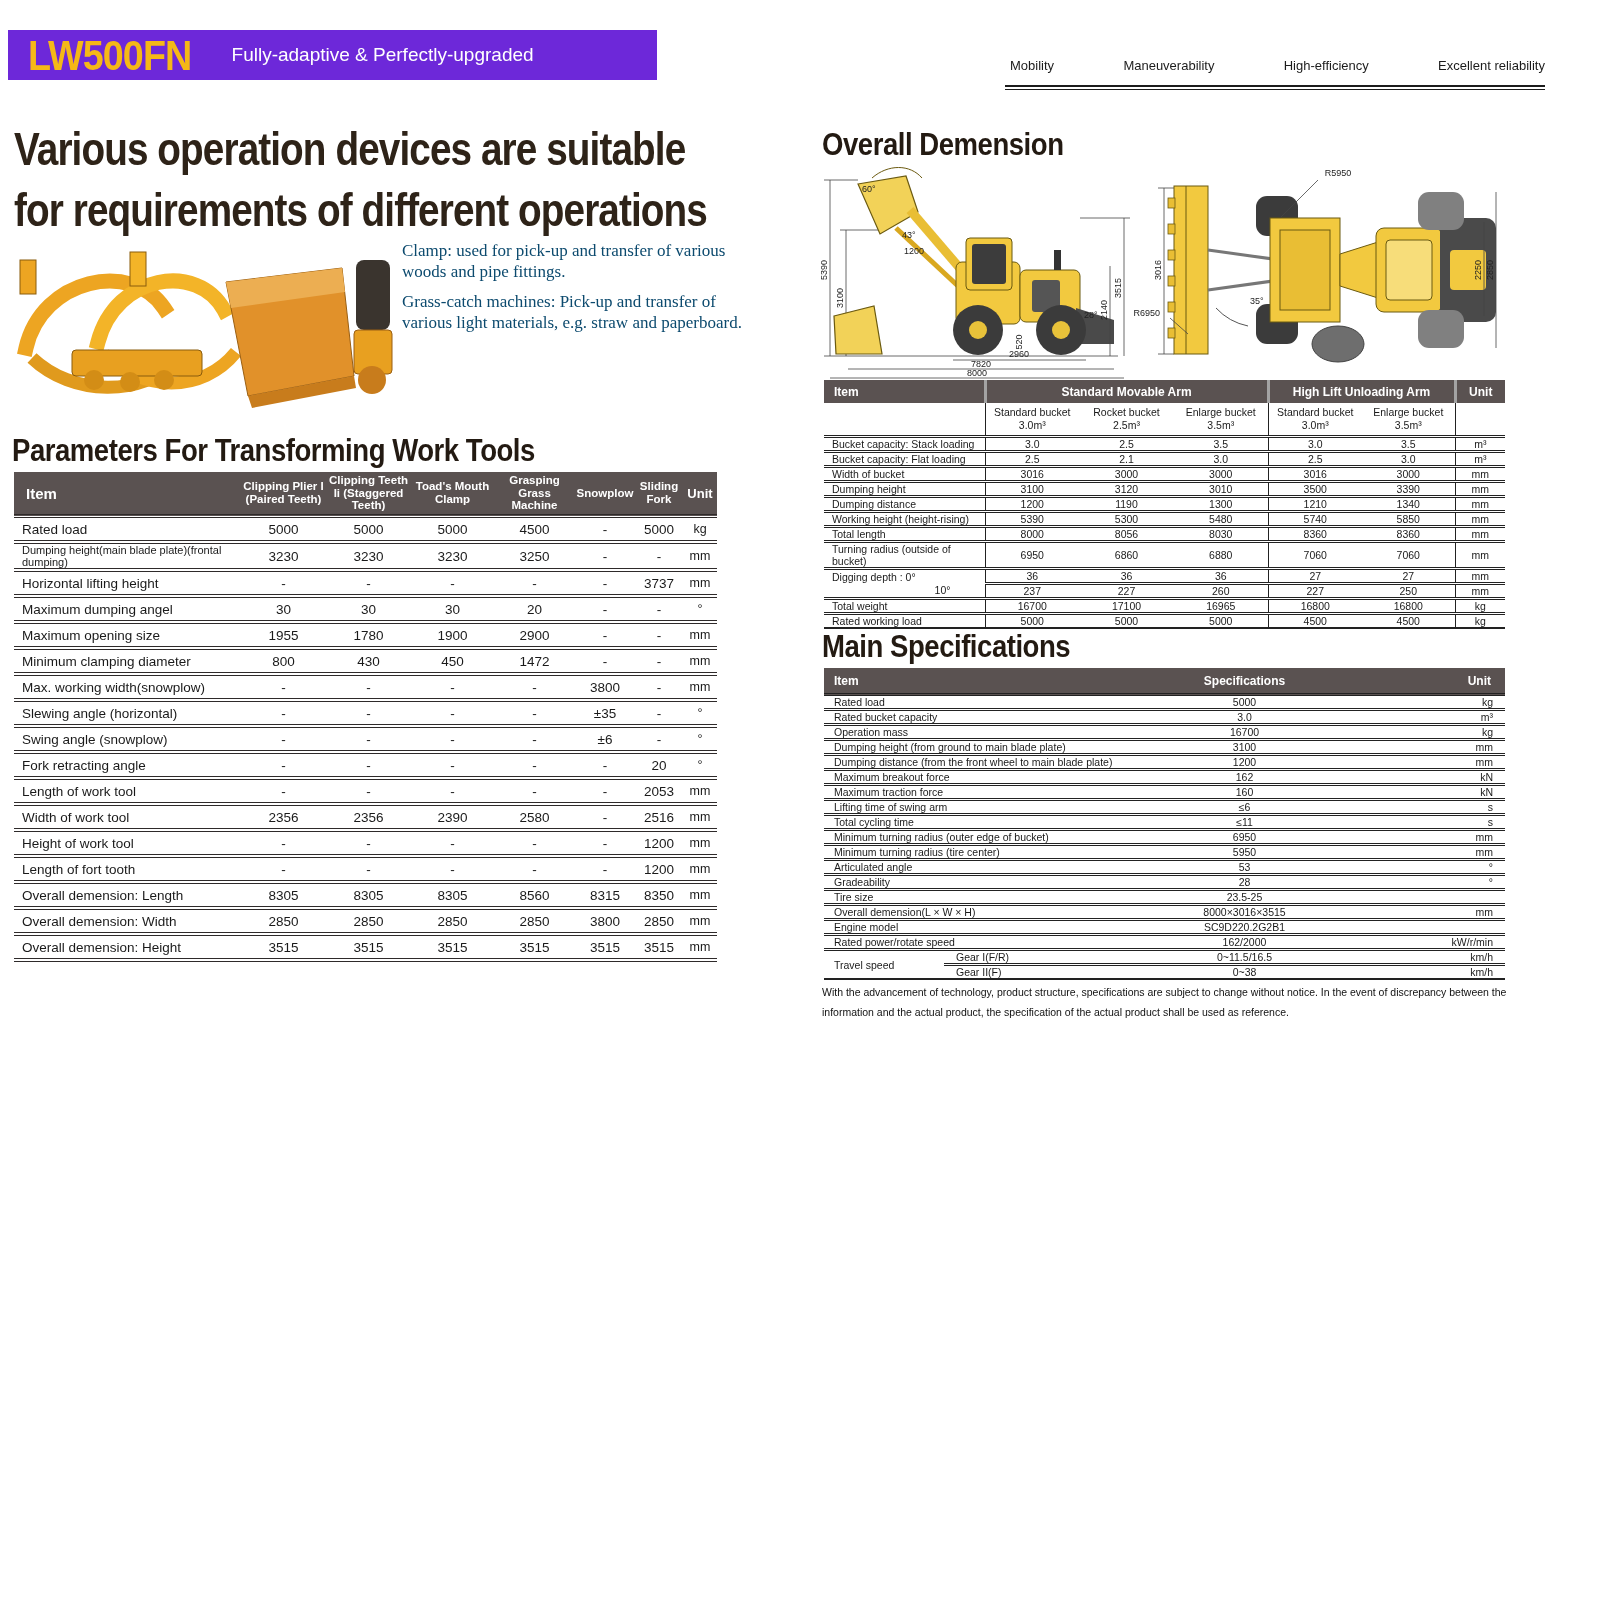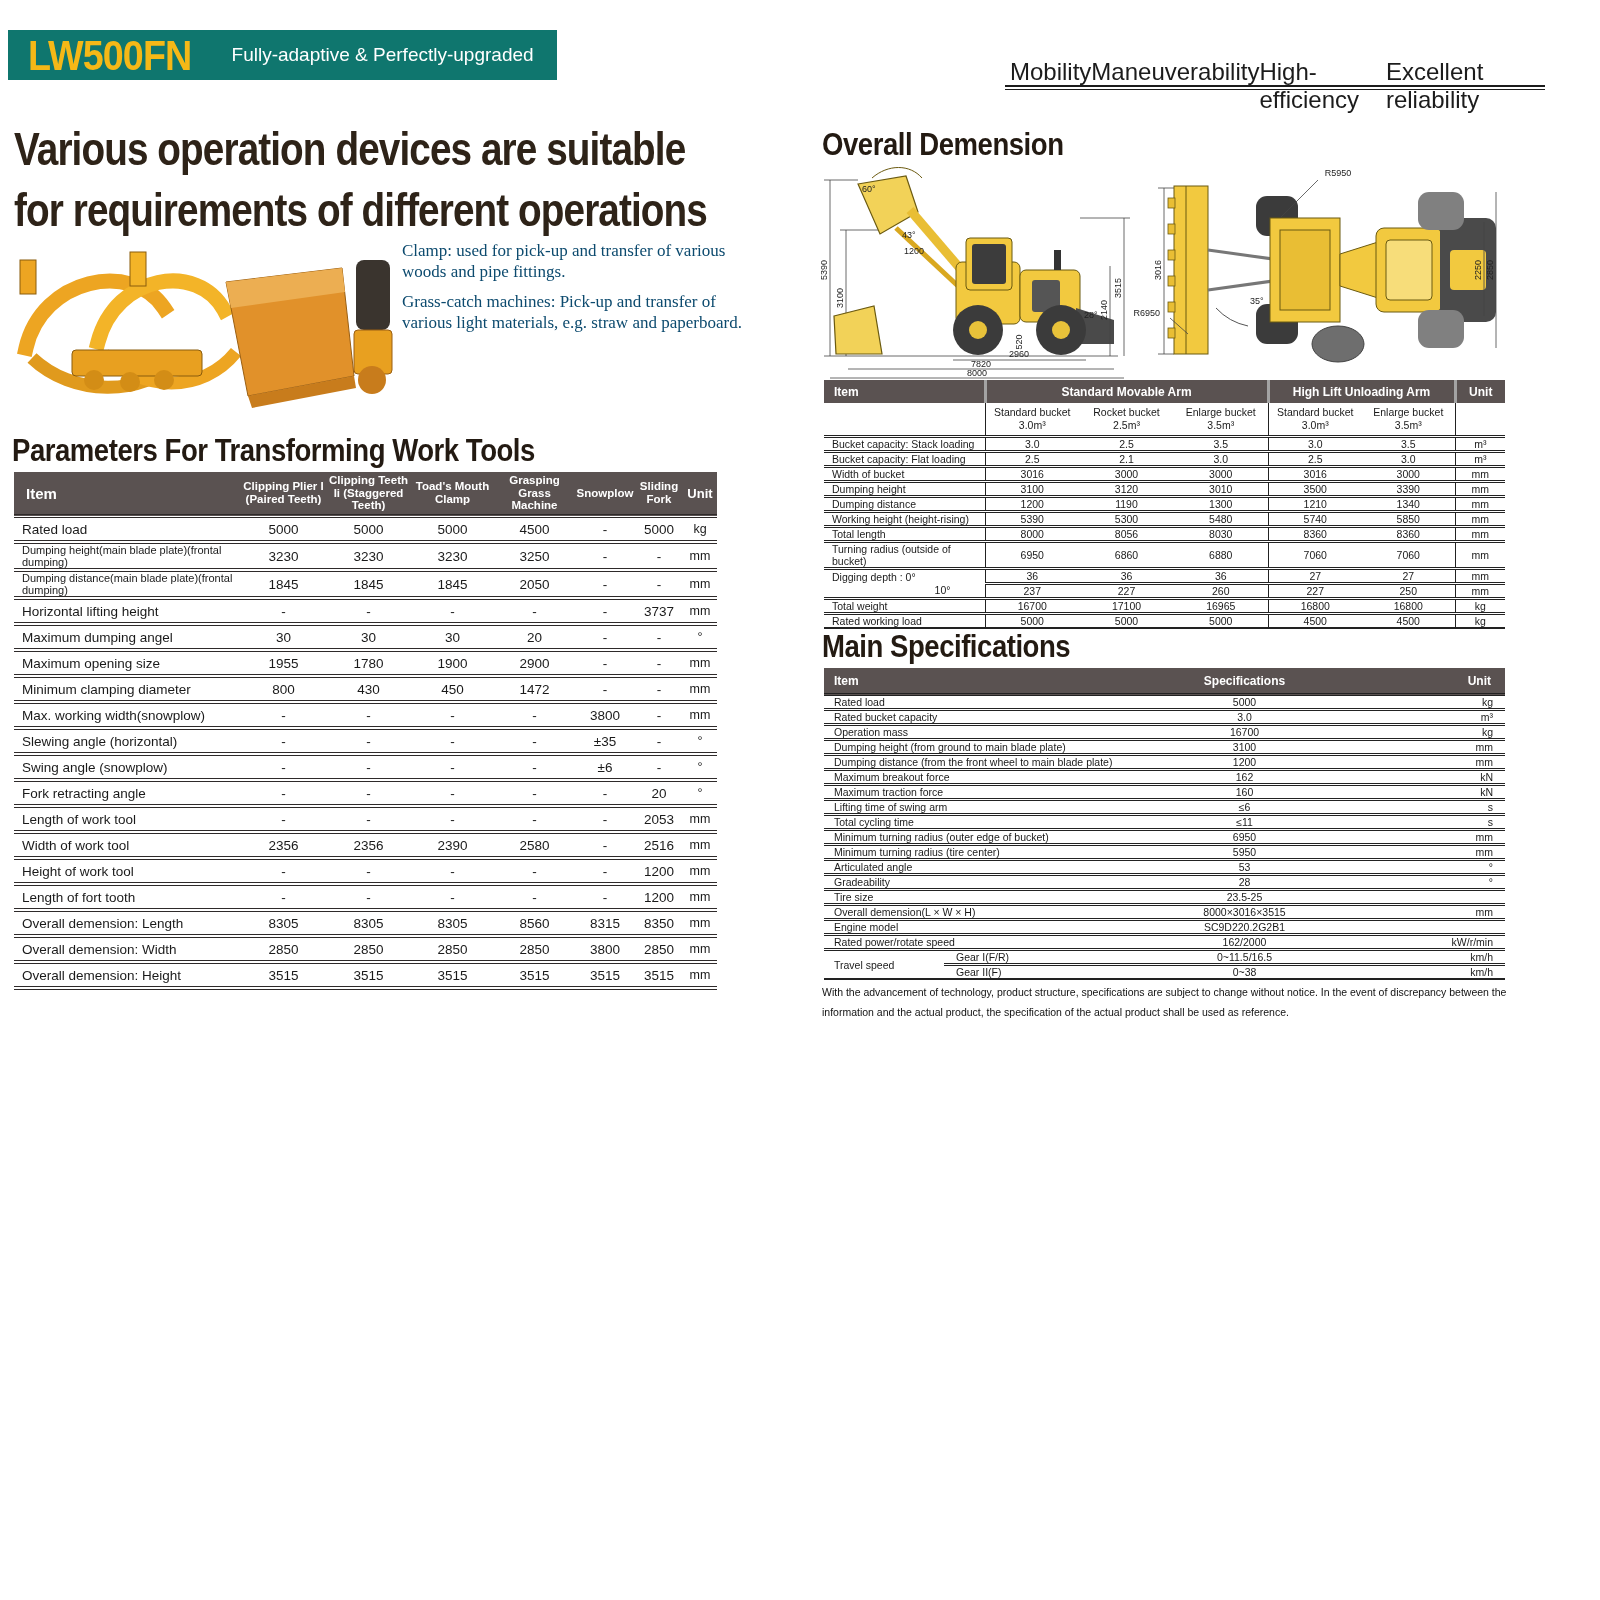--- a/index.html
+++ b/index.html
@@ -1,24 +1,24 @@
 <!DOCTYPE html>
 <html><head>
 <meta charset="utf-8">
 <style>
   html,body{margin:0;padding:0;background:#fff;}
   body{width:1600px;height:1600px;position:relative;font-family:"Liberation Sans",sans-serif;color:#1a1a1a;overflow:hidden;}
 
   
-  .banner{position:absolute;left:8px;top:30px;width:549px;height:50px;background:#0f766e;display:flex;align-items:center;}
+  .banner{position:absolute;left:8px;top:30px;width:649px;height:50px;background:#6d28d9;display:flex;align-items:center;}
   .model{color:#f5b817;font-size:41px;font-weight:800;letter-spacing:-1px;margin-left:20px;transform:scale(.92,1.05);transform-origin:left center;white-space:nowrap;}
   .tagline{color:#fff;font-size:19px;margin-left:26px;white-space:nowrap;}
 
   
-  .features{position:absolute;left:1010px;top:58px;width:535px;display:flex;justify-content:space-between;font-size:24px;color:#1c1c1c;}
+  .features{position:absolute;left:1010px;top:58px;width:535px;display:flex;justify-content:space-between;font-size:13px;color:#1c1c1c;}
   .feat-rule{position:absolute;left:1005px;top:85px;width:540px;height:0;border-top:2px solid #1c1c1c;}
   .feat-rule2{position:absolute;left:1005px;top:89px;width:540px;height:0;border-top:1px solid #1c1c1c;}
 
   
   .main-heading{position:absolute;left:14px;top:120px;font-size:43px;font-weight:800;color:#2e2318;line-height:1.3;letter-spacing:-1px;transform:scale(.9,1.08);transform-origin:left top;white-space:nowrap;}
 
   .tool-images{position:absolute;left:12px;top:230px;}
   .descriptions{position:absolute;left:402px;top:240px;width:356px;font-size:17px;line-height:1.24;color:#0c4a6e;font-family:Liberation Serif, serif;}
   .descriptions p{margin:0 0 9px 0;}
 
@@ -158,30 +158,20 @@
         <td class="val">-</td>
         <td class="val">5000</td>
         <td class="unit">kg</td>
       </tr>
       <tr>
         <td class="item small">Dumping height(main blade plate)(frontal dumping)</td>
         <td class="val">3230</td>
         <td class="val">3230</td>
         <td class="val">3230</td>
         <td class="val">3250</td>
-        <td class="val">-</td>
-        <td class="val">-</td>
-        <td class="unit">mm</td>
-      </tr>
-      <tr>
-        <td class="item small">Dumping distance(main blade plate)(frontal dumping)</td>
-        <td class="val">1845</td>
-        <td class="val">1845</td>
-        <td class="val">1845</td>
-        <td class="val">2050</td>
         <td class="val">-</td>
         <td class="val">-</td>
         <td class="unit">mm</td>
       </tr>
       <tr>
         <td class="item">Horizontal lifting height</td>
         <td class="val">-</td>
         <td class="val">-</td>
         <td class="val">-</td>
         <td class="val">-</td>

